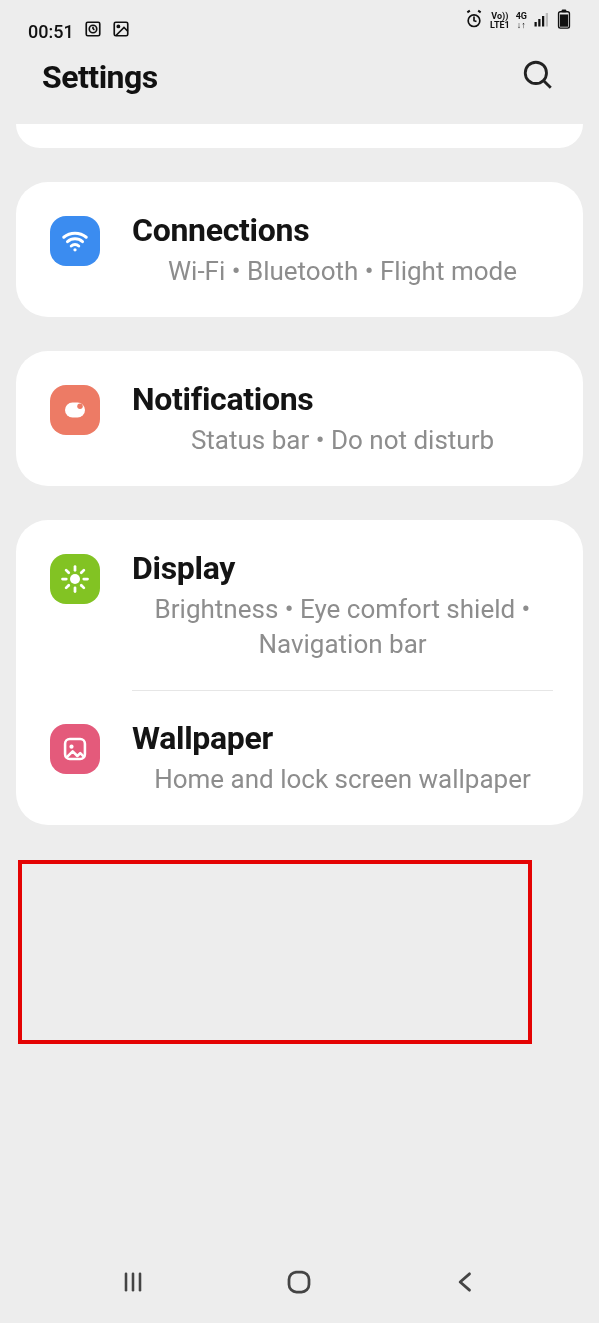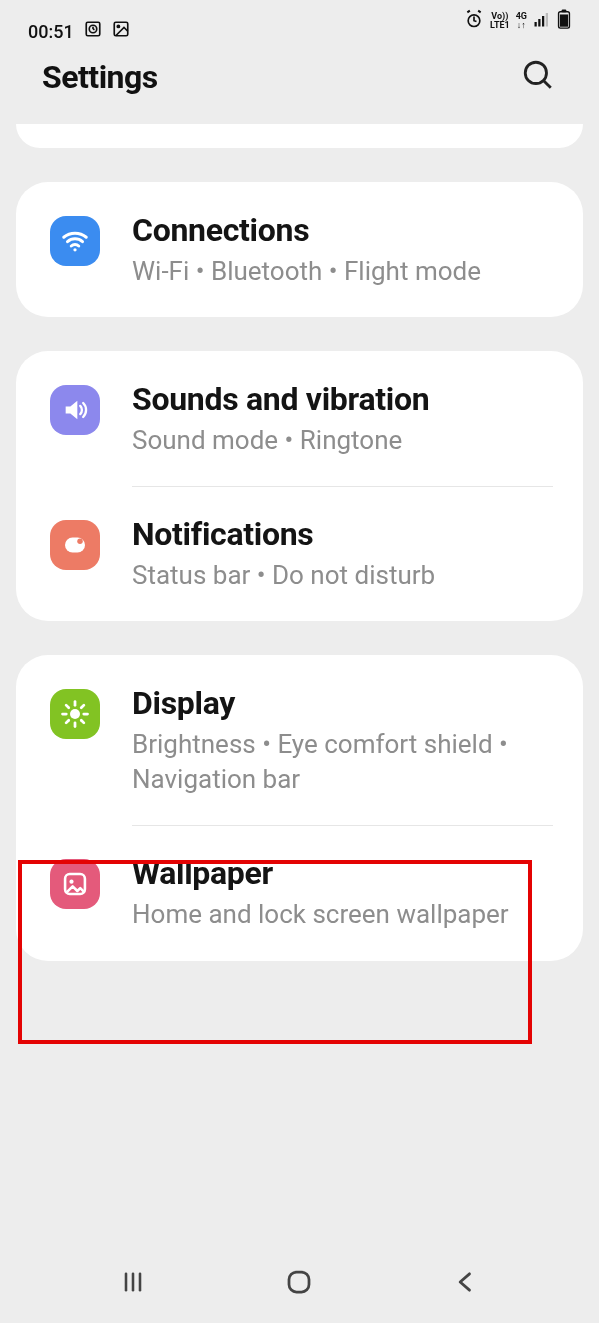--- a/index.html
+++ b/index.html
@@ -59,21 +59,21 @@
     display: flex;
     align-items: center;
     justify-content: center;
     flex-shrink: 0;
     margin-right: 32px;
     margin-top: 6px;
     margin-left: 16px;
   }
   .texts { flex: 1; min-width: 0; }
   .title { font-size: 32px; font-weight: 700; color: #141414; line-height: 1.25; letter-spacing: -0.3px; }
-  .sub { font-size: 26px; color: #8d8d8d; line-height: 1.35; margin-top: 4px; }
+  .sub { font-size: 26px; color: #8d8d8d; line-height: 1.35; margin-top: 4px; text-align: center; }
   .highlight {
     position: absolute;
     border: 4px solid #e40303;
     pointer-events: none;
   }
   .navbar {
     position: absolute;
     bottom: 0; left: 0; right: 0;
     height: 70px;
     display: flex;
@@ -160,33 +160,20 @@
         </svg>
     </div>
     <div class="texts">
       <div class="title">Connections</div>
       <div class="sub">Wi-Fi  •  Bluetooth  •  Flight mode</div>
     </div>
   </div>
 </div>
 
 <div class="card">
-  <div class="row">
-    <div class="icon-wrap" style="background:#8c88ed">
-      <svg width="28" height="28" viewBox="0 0 24 24" fill="#fff">
-          <path d="M4 9v6h4l6 5V4L8 9H4z"></path>
-          <path d="M16.5 8.5a5 5 0 0 1 0 7" stroke="#fff" stroke-width="2" fill="none" stroke-linecap="round"></path>
-          <path d="M19 6a8.5 8.5 0 0 1 0 12" stroke="#fff" stroke-width="2" fill="none" stroke-linecap="round"></path>
-        </svg>
-    </div>
-    <div class="texts">
-      <div class="title">Sounds and vibration</div>
-      <div class="sub">Sound mode  •  Ringtone</div>
-    </div>
-  </div>
   <div class="row">
     <div class="icon-wrap" style="background:#ed7b65">
       <svg width="30" height="30" viewBox="0 0 24 24" fill="#fff">
           <rect x="4" y="6" width="16" height="12" rx="6"></rect>
           <circle cx="16" cy="9" r="2.2" fill="#ed7b65"></circle>
         </svg>
     </div>
     <div class="texts">
       <div class="title">Notifications</div>
       <div class="sub">Status bar  •  Do not disturb</div>

